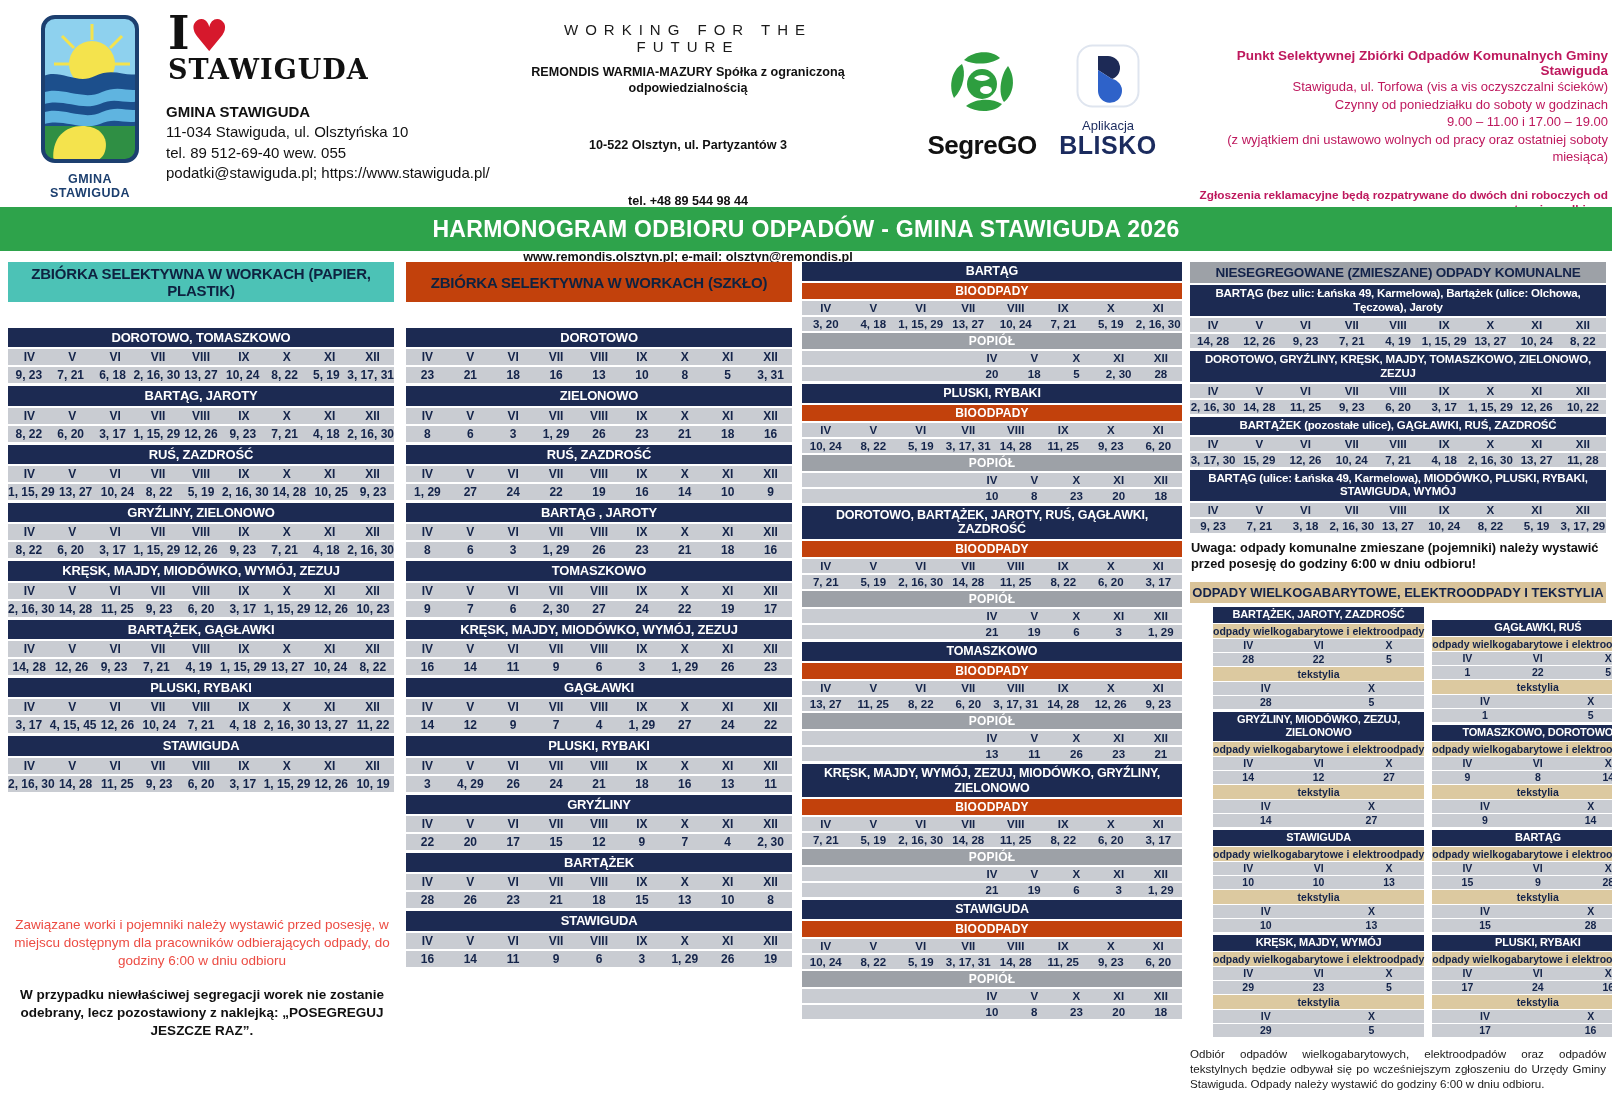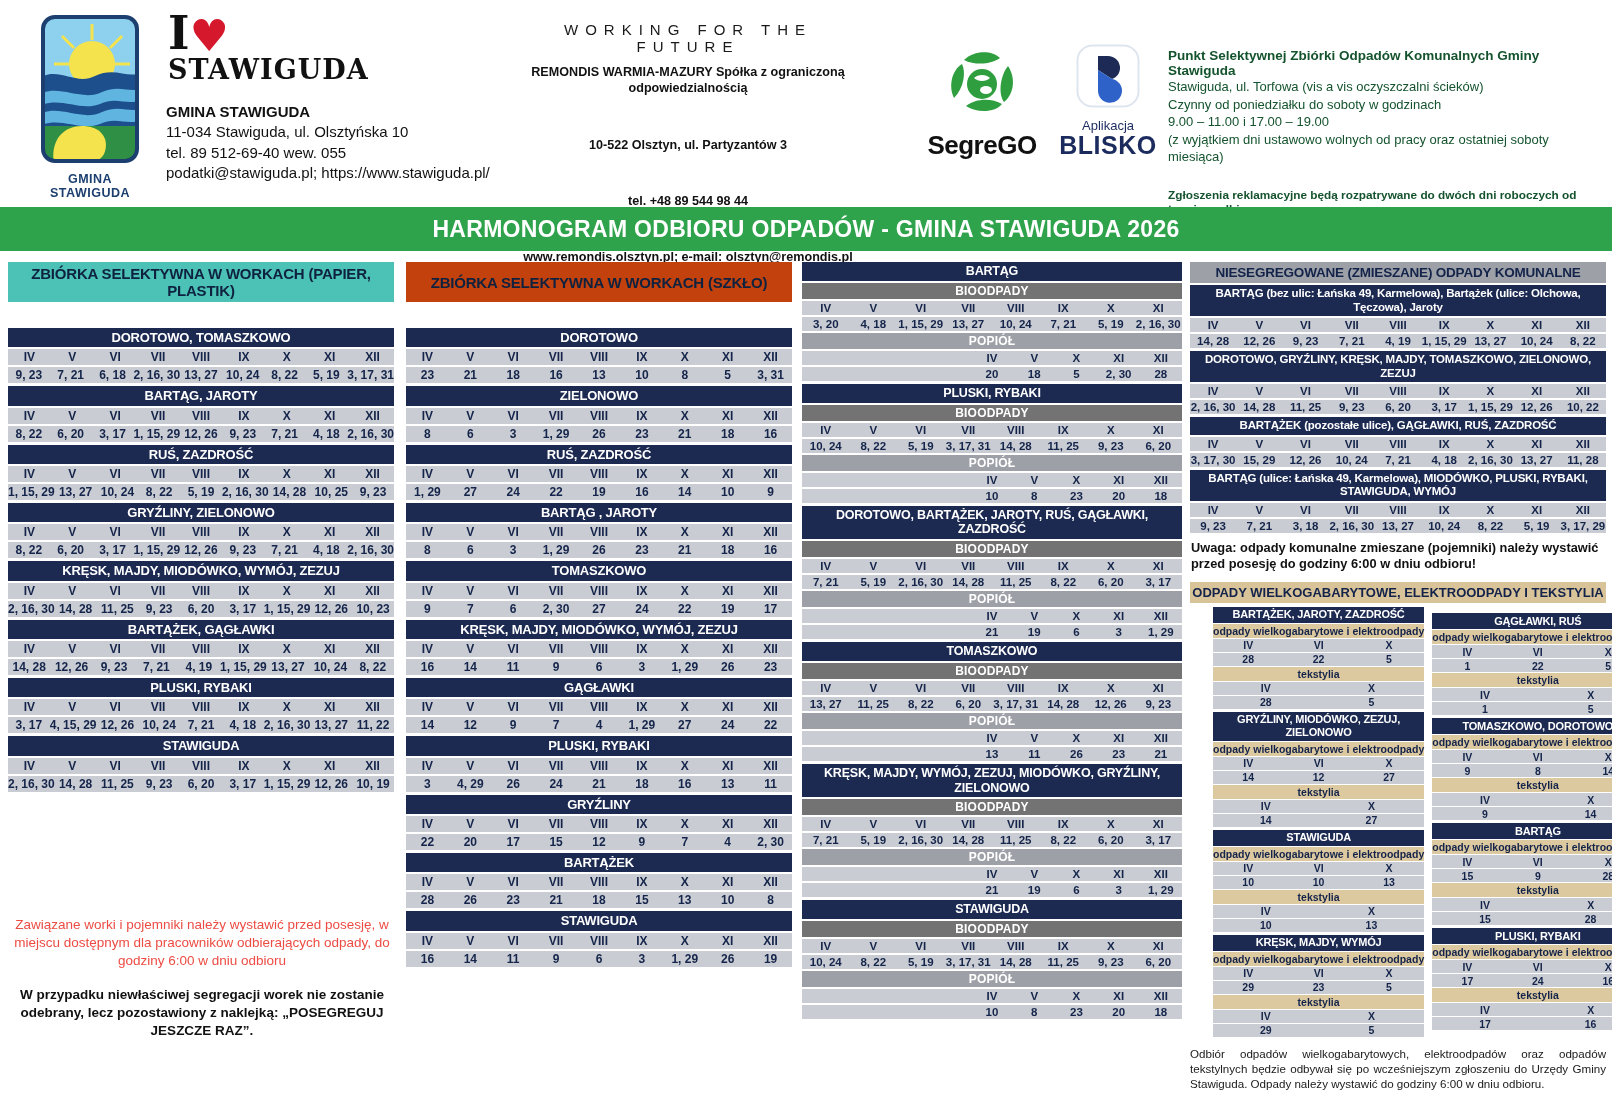--- a/index.html
+++ b/index.html
@@ -21,21 +21,21 @@
   .rem-reg{font-size:15px;vertical-align:22px;}
   .rem-tag{margin-top:5px;font-size:15px;letter-spacing:7px;color:#1a1a1a;}
   .rem-co{margin-top:9px;font-size:12.6px;line-height:1.3;color:#111;font-weight:bold;}
   .rem-co .n{font-weight:bold;}
   .rem-co .s{font-weight:normal;font-weight:bold;margin-top:40px;}
   .segrego{position:absolute;left:922px;top:40px;width:120px;text-align:center;}
   .segrego-label{font-size:26px;font-weight:bold;color:#111;margin-top:2px;letter-spacing:-0.5px;}
   .blisko{position:absolute;left:1058px;top:44px;width:100px;text-align:center;color:#1B2B5E;}
   .blisko-app{font-size:13px;font-weight:normal;margin-top:6px;}
   .blisko-name{font-size:25px;font-weight:bold;letter-spacing:.5px;margin-top:-2px;}
-  .pszok{position:absolute;left:1168px;top:48px;width:440px;text-align:left;color:#14532d;}
+  .pszok{position:absolute;left:1168px;top:48px;width:440px;text-align:right;color:#be185d;}
   .pszok .t{font-weight:bold;font-size:13.5px;}
   .pszok .l{font-size:13px;line-height:1.35;}
   .pszok .c{margin-top:22px;font-size:11.8px;font-weight:bold;}
   
   .banner{position:absolute;left:0;top:207px;width:1612px;height:44px;background:#2EA34B;
           display:flex;align-items:center;justify-content:center;}
   .banner span{color:#fff;font-weight:bold;font-size:23px;letter-spacing:.3px;}
   
   .col{position:absolute;top:262px;}
   .col1{left:8px;width:386px;}
@@ -53,32 +53,32 @@
   .g9{grid-template-columns:repeat(9,1fr);}
   .g8{grid-template-columns:repeat(8,1fr);}
   .g3{grid-template-columns:repeat(3,1fr);}
   .g2{grid-template-columns:repeat(2,1fr);}
   .cell{text-align:center;font-size:12px;color:#14244A;padding:1px 0;white-space:nowrap;}
   .mon{font-weight:bold;}
   .val{font-weight:bold;}
   
   .col3 .thead{font-size:12.5px;}
   .bar{color:#fff;font-weight:bold;text-align:center;font-size:12px;padding:1px 0;margin-top:2px;letter-spacing:.2px;}
-  .bar.bio{background:#737373;}
+  .bar.bio{background:#c2410c;}
   .bar.ash{background:#9DA1A7;}
   .col3 .cell{font-size:11.5px;padding:1px 0;}
   
   .hdr-gray{background:#9DA1A7;color:#13234A;font-weight:bold;text-align:center;font-size:13.5px;
             padding:3px 0;margin-bottom:2px;letter-spacing:-0.2px;}
   .zm .thead{font-size:11.5px;}
   .zm .cell{font-size:11.5px;}
   .uwaga{margin:7px 1px 9px;font-weight:bold;font-size:12.8px;color:#111;line-height:1.28;}
   .hdr-tan{background:#D9C399;color:#13234A;font-weight:bold;text-align:center;font-size:13px;
            padding:3px 0;margin-bottom:4px;}
-  .bulky-wrap{display:flex;gap:8px;align-items:center;padding-left:23px;}
+  .bulky-wrap{display:flex;gap:8px;align-items:flex-end;padding-left:23px;}
   .bulky-col{flex:1;}
   .b .thead{font-size:11px;padding:1.5px 2px;}
   .b .bar2{background:#DCC9A0;color:#13234A;font-weight:bold;font-size:10.5px;text-align:center;
            padding:1px 0;margin-top:1px;white-space:nowrap;}
   .b .row{margin-top:1px;}
   .b .cell{font-size:10.5px;padding:0.5px 0;}
   .b .tbl{margin-bottom:3px;}
   .big-note{margin-top:6px;font-size:11.6px;color:#1a1a1a;line-height:1.32;text-align:justify;}
   
   .left-notes{position:absolute;left:8px;top:916px;width:388px;text-align:center;}
@@ -345,21 +345,21 @@
             <span class="cell mon">VI</span>
             <span class="cell mon">VII</span>
             <span class="cell mon">VIII</span>
             <span class="cell mon">IX</span>
             <span class="cell mon">X</span>
             <span class="cell mon">XI</span>
             <span class="cell mon">XII</span>
           </div>
           <div class="row g9">
             <span class="cell val">3, 17</span>
-            <span class="cell val">4, 15, 29</span>
+            <span class="cell val">4, 15, 45</span>
             <span class="cell val">12, 26</span>
             <span class="cell val">10, 24</span>
             <span class="cell val">7, 21</span>
             <span class="cell val">4, 18</span>
             <span class="cell val">2, 16, 30</span>
             <span class="cell val">13, 27</span>
             <span class="cell val">11, 22</span>
           </div>
         </div>
         <div class="tbl">

